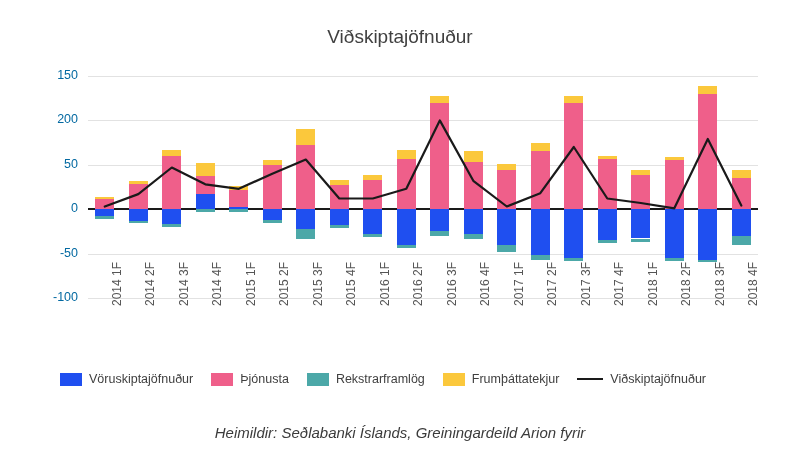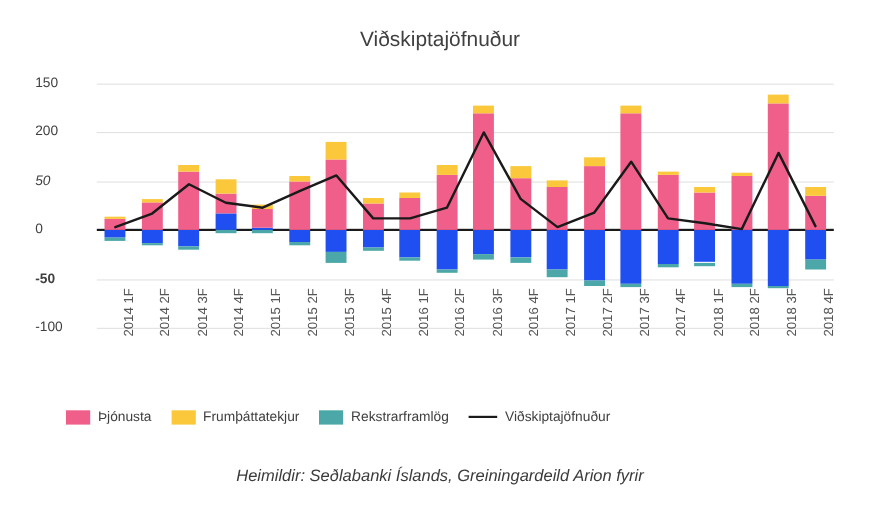--- a/index.html
+++ b/index.html
@@ -57,23 +57,23 @@
     position: absolute;
     left: 0;
     width: 670px;
     height: 2px;
     background: #1a1a1a;
   }
   
   .ylabel {
     position: absolute;
     width: 46px;
-    text-align: left;
+    text-align: right;
     font-size: 12.5px;
-    color: #404040;
+    color: #0369a1;
   }
   
   .bar-col {
     position: absolute;
     bottom: 0;
     top: 0;
   }
   .seg {
     position: absolute;
     width: 100%;
@@ -139,23 +139,23 @@
 </style>
 </head>
 <body>
 
 <div id="root">
 
   <div class="chart-title">Viðskiptajöfnuður</div>
 
   <div id="yaxis">
       <div class="ylabel" style="left: 32px; top: 290px;">-100</div>
-      <div class="ylabel" style="left: 32px; top: 245.6px; font-weight: bold;">-50</div>
+      <div class="ylabel" style="left: 32px; top: 245.6px;">-50</div>
       <div class="ylabel" style="left: 32px; top: 201.2px;">0</div>
-      <div class="ylabel" style="left: 32px; top: 156.8px; font-style: italic;">50</div>
+      <div class="ylabel" style="left: 32px; top: 156.8px;">50</div>
       <div class="ylabel" style="left: 32px; top: 112.4px;">200</div>
       <div class="ylabel" style="left: 32px; top: 68px;">150</div>
     </div>
 
   <div id="plot">
     <div id="grid">
         <div class="gridline" style="top: 222px;"></div>
         <div class="gridline" style="top: 177.6px;"></div>
         <div class="zeroline" style="top: 132.2px;"></div>
         <div class="gridline" style="top: 88.8px;"></div>
@@ -307,31 +307,35 @@
       <div class="xlabel" style="left: 578.75px; top: 306px;">2017 3F</div>
       <div class="xlabel" style="left: 612.25px; top: 306px;">2017 4F</div>
       <div class="xlabel" style="left: 645.75px; top: 306px;">2018 1F</div>
       <div class="xlabel" style="left: 679.25px; top: 306px;">2018 2F</div>
       <div class="xlabel" style="left: 712.75px; top: 306px;">2018 3F</div>
       <div class="xlabel" style="left: 746.25px; top: 306px;">2018 4F</div>
     </div>
 
   <div id="legend">
       <div class="legend-item">
+        <span class="swatch" style="background: rgb(31, 79, 240);"></span>
+        <span>Vöruskiptajöfnuður</span>
+      </div>
+      <div class="legend-item">
         <span class="swatch" style="background: rgb(239, 95, 138);"></span>
         <span>Þjónusta</span>
       </div>
       <div class="legend-item">
+        <span class="swatch" style="background: rgb(76, 168, 168);"></span>
+        <span>Rekstrarframlög</span>
+      </div>
+      <div class="legend-item">
         <span class="swatch" style="background: rgb(251, 200, 60);"></span>
         <span>Frumþáttatekjur</span>
       </div>
       <div class="legend-item">
-        <span class="swatch" style="background: rgb(76, 168, 168);"></span>
-        <span>Rekstrarframlög</span>
-      </div>
-      <div class="legend-item">
         <span class="swatch line-swatch" style="border-top-color: rgb(26, 26, 26);"></span>
         <span>Viðskiptajöfnuður</span>
       </div>
     </div>
 
   <div id="source">Heimildir: Seðlabanki Íslands, Greiningardeild Arion fyrir</div>
 </div>
 
 </body></html>

